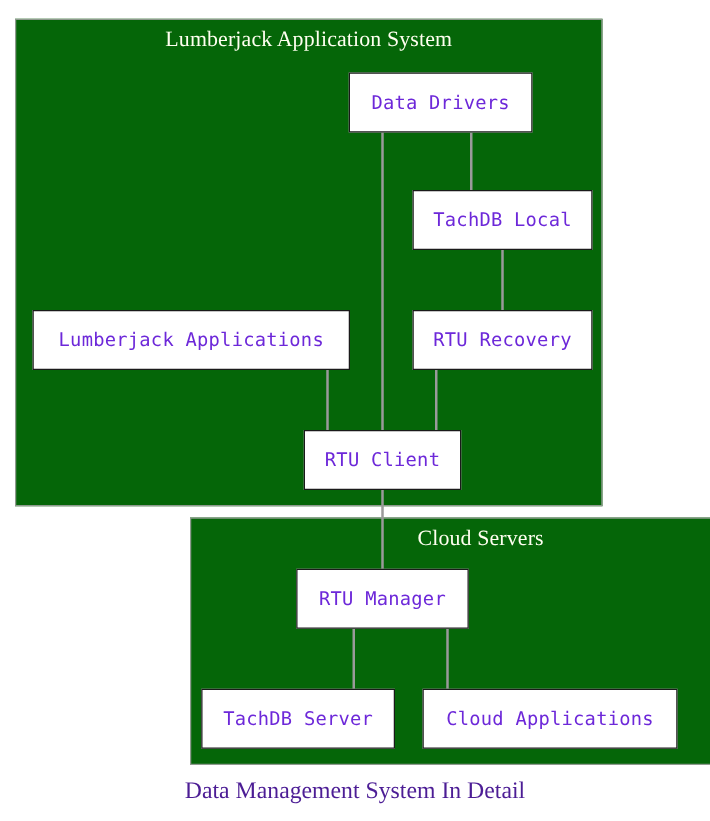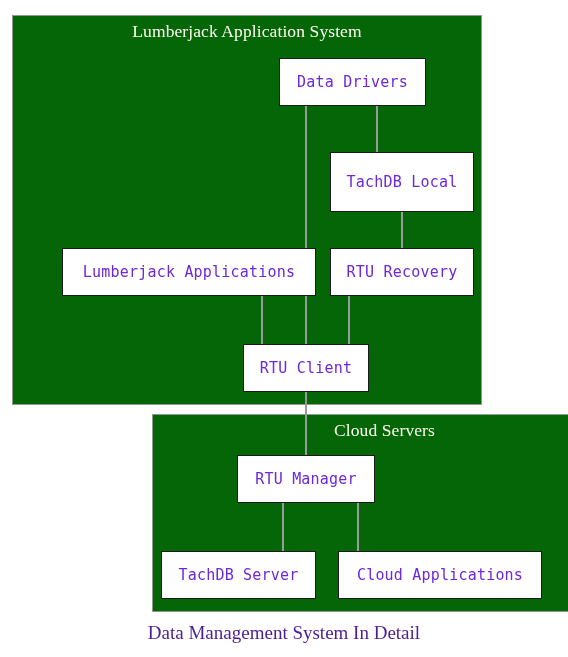--- a/index.html
+++ b/index.html
@@ -79,22 +79,22 @@
     z-index: 4;
   }
   .node-label {
     font-family: "DejaVu Sans Mono", "Liberation Mono", monospace;
     font-size: 15px;
     color: #6d28d9;
     white-space: nowrap;
     letter-spacing: 0.2px;
   }
   #node-data-drivers       { left: 279px; top: 58px;  width: 147px; height: 48px; }
-  #node-tachdb-local       { left: 330px; top: 152px; width: 144px; height: 60px; }
-  #node-lumberjack-apps    { left: 26px;  top: 248px; width: 254px; height: 48px; margin-left: 36px; }
+  #node-tachdb-local       { left: 330px; top: 152px; width: 144px; height: 48px; }
+  #node-lumberjack-apps    { left: 26px;  top: 248px; width: 254px; height: 48px; }
   #node-rtu-recovery       { left: 330px; top: 248px; width: 144px; height: 48px; }
   #node-rtu-client         { left: 243px; top: 344px; width: 126px; height: 48px; }
   #node-rtu-manager        { left: 237px; top: 455px; width: 138px; height: 48px; }
   #node-tachdb-server      { left: 161px; top: 551px; width: 155px; height: 48px; }
   #node-cloud-apps         { left: 338px; top: 551px; width: 204px; height: 48px; }
   
   #caption {
     position: absolute;
     left: 0;
     top: 620px;

